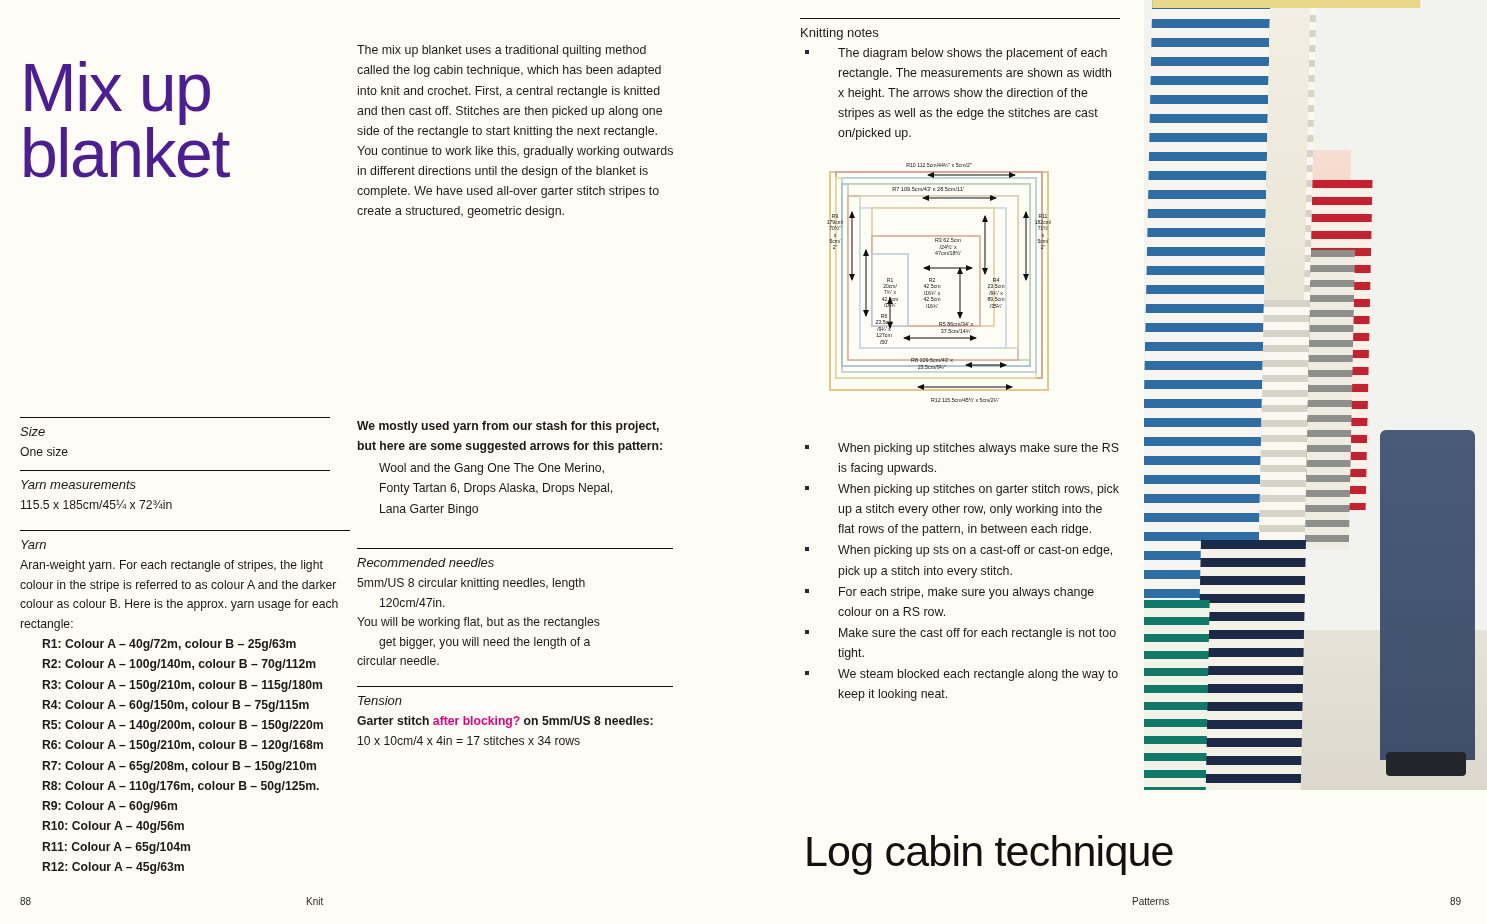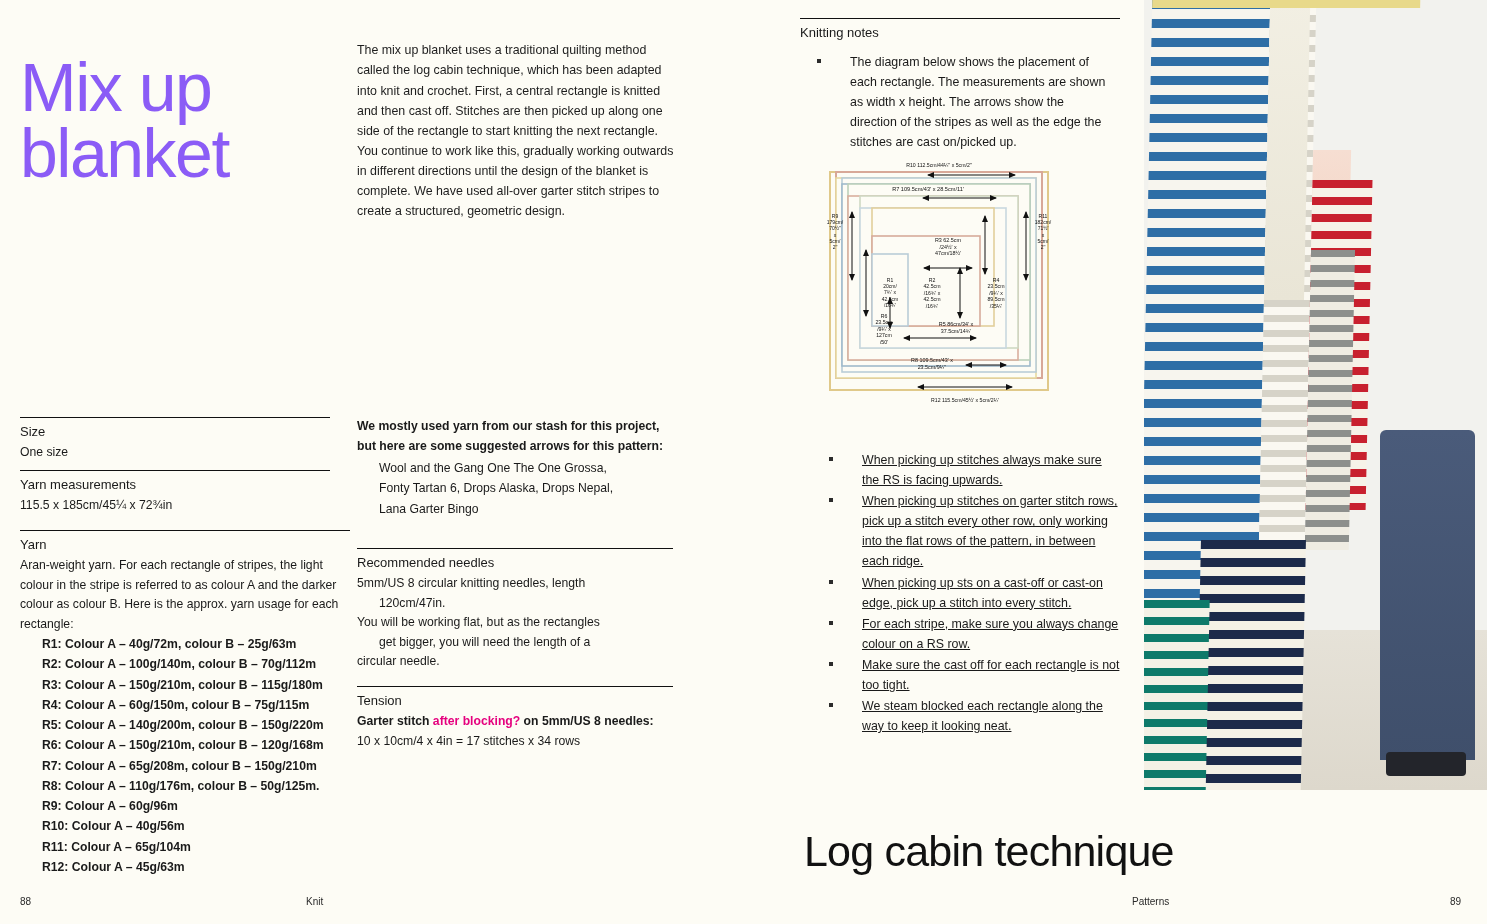--- a/index.html
+++ b/index.html
@@ -11,32 +11,32 @@
     overflow:hidden;
     position:relative;
   }
   .page{position:absolute;inset:0;}
 
   
   .left-page{position:absolute;left:0;top:0;width:760px;height:924px;}
   .title{
     position:absolute;left:20px;top:8px;width:330px;
     font-size:68px;line-height:0.98;font-weight:400;letter-spacing:-1.5px;
-    color:#8b5cf6;
+    color:#4c1d95;
   }
   .intro{
     position:absolute;left:357px;top:28px;width:320px;
     font-size:12.4px;line-height:1.62;color:#1d1d1d;
   }
 
   
   .spec{position:absolute;}
   .rule{border-top:1.4px solid #111;width:100%;}
   .spec h3{
-    font-size:13px;font-weight:400;margin:6px 0 4px 0;color:#1a1a1a;
+    font-size:13px;font-weight:400;margin:6px 0 4px 0;color:#1a1a1a;font-style:italic;
   }
   .spec p{font-size:12.2px;line-height:1.6;margin:0;}
   .spec p.bold{font-weight:700;}
   .indent{padding-left:22px;}
   .yarn-list{list-style:none;margin:0;padding:0 0 0 22px;}
   .yarn-list li{font-size:12.2px;line-height:1.66;font-weight:700;white-space:nowrap;}
   .note-pink{color:#e5007e;font-weight:700;}
 
   #spec-size{left:20px;top:417px;width:310px;}
   #spec-flat{left:20px;top:470px;width:310px;}
@@ -45,29 +45,29 @@
   #spec-needles{left:357px;top:548px;width:316px;}
   #spec-tension{left:357px;top:686px;width:316px;}
 
   .sugg{list-style:none;margin:2px 0 0 0;padding:0 0 0 22px;}
   .sugg li{font-size:12.2px;line-height:1.66;}
 
   
   .right-page{position:absolute;left:760px;top:0;width:727px;height:924px;}
   .notes-block{position:absolute;left:40px;top:18px;width:320px;}
   .notes-block h3{font-size:13px;font-weight:400;margin:6px 0 3px 0;}
-  ul.bullets{list-style:none;margin:12px;padding:0;}
+  ul.bullets{list-style:none;margin:0;padding:0;}
   ul.bullets li{
     position:relative;padding-left:38px;font-size:12.4px;line-height:1.62;
     margin-bottom:1px;
   }
   ul.bullets li:before{
     content:"";position:absolute;left:5px;top:7px;width:4px;height:4px;background:#2b2b2b;
   }
-  .notes-lower{position:absolute;left:52px;top:438px;width:322px;text-decoration:underline;}
+  .notes-lower{position:absolute;left:40px;top:438px;width:322px;}
 
   .diagram-wrap{position:absolute;left:40px;top:150px;width:320px;height:265px;}
 
   .logcabin{
     position:absolute;left:44px;top:818px;
     font-size:43px;line-height:1;font-weight:400;letter-spacing:-0.8px;color:#111;margin-top:12px;
   }
 
   
   .photo{
@@ -194,21 +194,21 @@
           <li>R9: Colour A – 60g/96m</li>
           <li>R10: Colour A – 40g/56m</li>
           <li>R11: Colour A – 65g/104m</li>
           <li>R12: Colour A – 45g/63m</li>
         </ul>
     </div>
 
     <div class="spec" id="spec-stash">
       <p class="bold">We mostly used yarn from our stash for this project, but here are some suggested arrows for this pattern:</p>
       <ul class="sugg" id="sugg-list">
-          <li>Wool and the Gang One The One Grossa,</li>
+          <li>Wool and the Gang One The One Merino,</li>
           <li>Fonty Tartan 6, Drops Alaska, Drops Nepal,</li>
           <li>Lana Garter Bingo</li>
         </ul>
     </div>
 
     <div class="spec" id="spec-needles">
       <div class="rule"></div>
       <h3>Recommended needles</h3>
       <p>5mm/US 8 circular knitting needles, length</p>
       <p class="indent">120cm/47in.</p>

